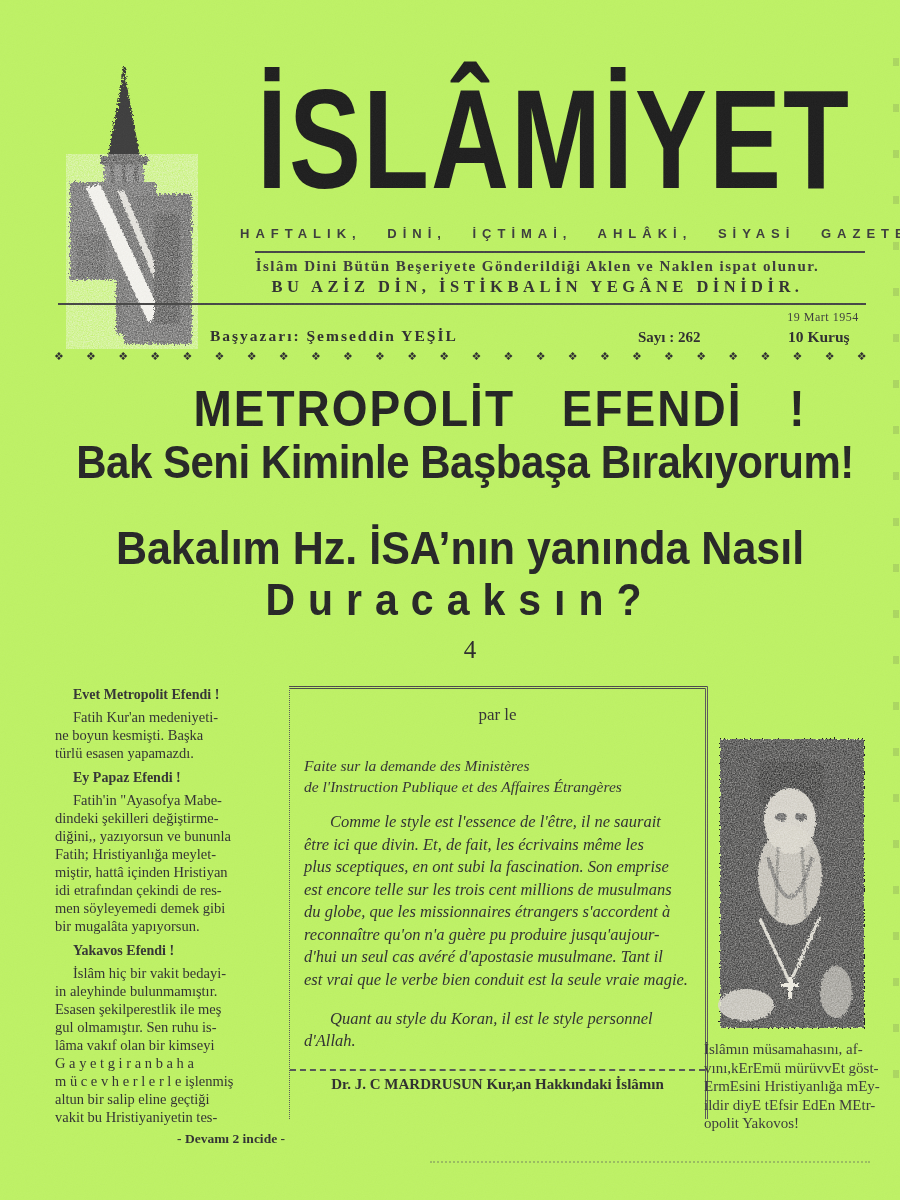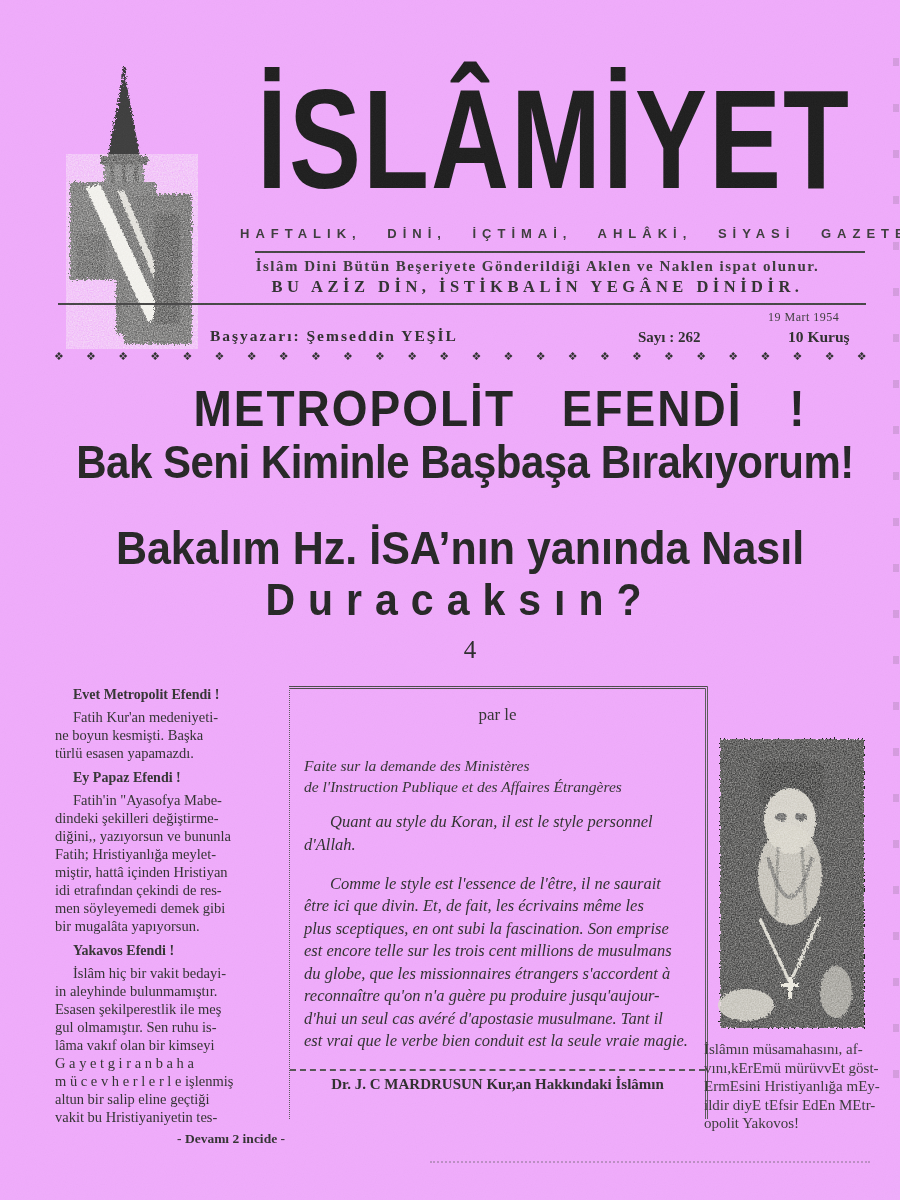--- a/index.html
+++ b/index.html
@@ -1,18 +1,18 @@
 <!DOCTYPE html>
 <html><head>
 <meta charset="utf-8">
 <style>
   html,body{margin:0;padding:0;background:#888;}
   #page{
     position:relative;width:900px;height:1200px;margin:0 auto;
-    background:#f0abfc;color:#262626;overflow:hidden;
+    background:#bef264;color:#262626;overflow:hidden;
     font-family:"Liberation Serif",serif;
   }
   [data-name]{box-sizing:border-box;}
   .pre{white-space:pre-line;}
 
   
   .logo-art{position:absolute;left:56px;top:64px;width:152px;height:290px;}
   .masthead-title{
     position:absolute;left:238px;top:58px;width:632px;height:165px;
     font-family:"Liberation Sans",sans-serif;font-weight:bold;
@@ -29,21 +29,21 @@
     position:absolute;left:205px;top:258px;width:665px;text-align:center;
     font-size:15px;font-weight:bold;letter-spacing:1.5px;color:#3a3a3a;white-space:nowrap;
   }
   .motto-2{
     position:absolute;left:205px;top:277px;width:665px;text-align:center;
     font-size:16.5px;font-weight:bold;letter-spacing:4.5px;color:#303030;white-space:nowrap;
   }
   .rule-b{position:absolute;left:58px;top:303px;width:808px;border-top:2px solid #454545;}
 
   
-  .issue-date{position:absolute;left:768px;top:310px;width:110px;font-size:12px;color:#3c3c3c;letter-spacing:.5px;}
+  .issue-date{position:absolute;left:768px;top:310px;width:110px;font-size:12px;color:#3c3c3c;letter-spacing:.5px;text-align:center;}
   .editor{position:absolute;left:210px;top:327px;font-size:15.5px;font-weight:bold;letter-spacing:2px;color:#2e2e2e;white-space:nowrap;}
   .issue-no{position:absolute;left:638px;top:329px;font-size:15px;font-weight:bold;color:#2e2e2e;}
   .price{position:absolute;left:788px;top:328px;font-size:15.5px;font-weight:bold;color:#2e2e2e;text-align:center;}
   .ornaments{
     position:absolute;left:54px;top:350px;width:814px;height:22px;overflow:hidden;
     font-size:11px;word-spacing:19.5px;color:#2d2d2d;white-space:nowrap;
   }
 
   
   .headline-1{
@@ -194,30 +194,30 @@
 m ü c e v h e r l e r l e  işlenmiş
 altun bir salip eline  geçtiği
 vakit bu Hristiyaniyetin tes-</p>
     <div class="continuation" data-name="continued-on-page-2-note">- Devamı 2 incide -</div>
   </div>
 
   <div class="mardrus-box" data-name="mardrus-quotation-box">
     <div class="par-le" data-name="box-par-le">par le</div>
     <div class="box-dedication pre" data-name="box-dedication">Faite sur la demande des Ministères
 de l'Instruction Publique et des Affaires Étrangères</div>
-    <p class="box-para pre" data-name="box-paragraph-1">Quant au style du Koran, il est le style personnel
-d'Allah.</p>
     <p class="box-para pre" data-name="box-paragraph-2">Comme le style est l'essence de l'être, il ne saurait
 être ici que divin. Et, de fait, les écrivains même les
 plus sceptiques, en ont subi la fascination. Son emprise
 est encore telle sur les trois cent millions de musulmans
 du globe, que les missionnaires étrangers s'accordent à
 reconnaître qu'on n'a guère pu produire jusqu'aujour-
 d'hui un seul cas avéré d'apostasie musulmane. Tant il
 est vrai que le verbe bien conduit est la seule vraie magie.</p>
+    <p class="box-para pre" data-name="box-paragraph-1">Quant au style du Koran, il est le style personnel
+d'Allah.</p>
     <div class="box-separator" data-name="box-caption-divider"></div>
     <div class="box-caption" data-name="box-caption">Dr. J. C MARDRUSUN Kur,an Hakkındaki İslâmın</div>
   </div>
 
   <div class="photo" data-name="metropolitan-photo">
     <svg width="148" height="293" viewBox="0 0 148 293" xmlns="http://www.w3.org/2000/svg">
       <defs>
         <filter id="rough2" x="-10%" y="-10%" width="120%" height="120%">
           <feTurbulence type="fractalNoise" baseFrequency="0.5" numOctaves="2" result="n2"></feTurbulence>
           <feDisplacementMap in="SourceGraphic" in2="n2" scale="5"></feDisplacementMap>

